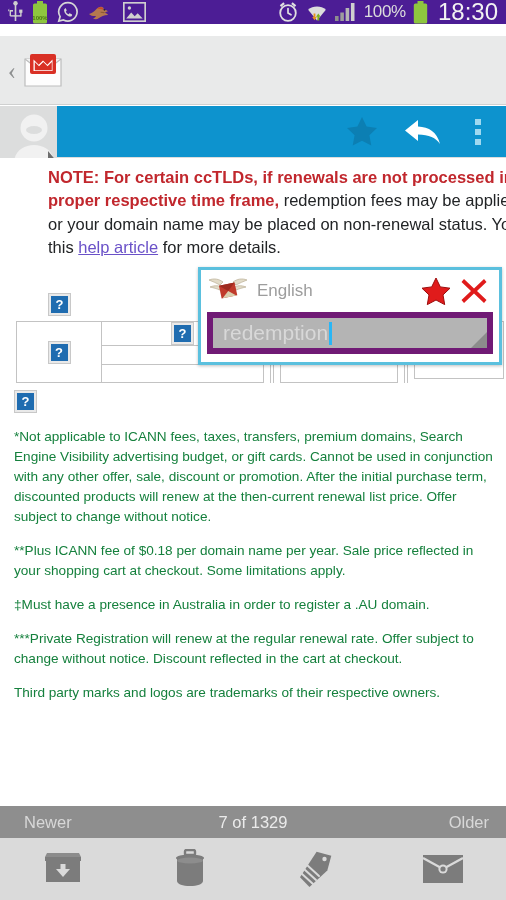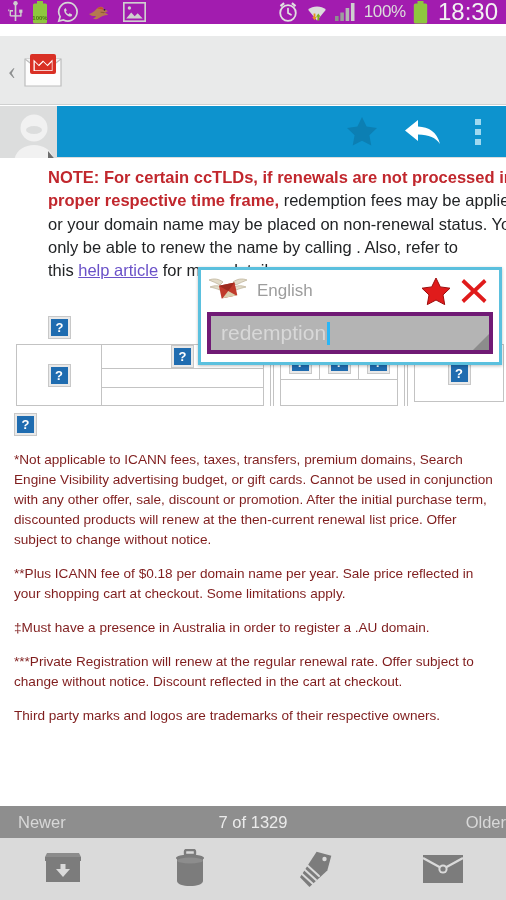--- a/index.html
+++ b/index.html
@@ -6,21 +6,21 @@
   html, body {
     width: 506px; height: 900px;
     font-family: "Liberation Sans", sans-serif;
     background: #ffffff; overflow: hidden;
   }
   #app { position: relative; width: 506px; height: 900px; background:#fff; }
 
   
   .statusbar {
     position:absolute; left:0; top:0; width:506px; height:24px;
-    background:#a21caf; display:flex; align-items:center;
+    background:#4c1d95; display:flex; align-items:center;
     padding:0 8px; color:#e6e6e6;
   }
   .sb-left { display:flex; align-items:center; gap:9px; flex:0 0 auto; }
   .sb-right { display:flex; align-items:center; gap:7px; margin-left:auto; }
   .sb-ico { display:flex; align-items:center; justify-content:center; }
   .sb-pct { font-size:17px; color:#dcdcdc; letter-spacing:-0.3px; }
   .sb-clock { font-size:24px; color:#f2f2f2; letter-spacing:0px; padding-left:3px; }
 
   
   .subject-bar {
@@ -79,47 +79,47 @@
   .vbar { width:4px; height:62px; border-left:1px solid #c3c3c3; border-right:1px solid #c3c3c3; margin:0 6px; }
   .tblB { width:118px; height:62px; border:1px solid #c3c3c3; display:flex; flex-direction:column;}
   .tblB .r1 { flex:1.35; display:flex; border-bottom:1px solid #c3c3c3; }
   .tblB .r1 > div { flex:1; border-right:1px solid #c3c3c3; display:flex; align-items:center; justify-content:center;}
   .tblB .r1 > div:last-child { border-right:none; }
   .tblB .r2 { flex:1; }
   .tblC { width:90px; height:58px; border:1px solid #c3c3c3; display:flex; align-items:center; justify-content:center; }
   .ph-row2 { padding:3px 0 0 14px; }
 
   .fineprint { padding:14px 12px 0 14px; }
-  .fineprint p { font-size:13.6px; color:#7f1d1d; line-height:1.47; margin-bottom:14px; }
+  .fineprint p { font-size:13.6px; color:#15803d; line-height:1.47; margin-bottom:14px; }
 
   
   .popup {
     position:absolute; left:198px; top:267px; width:304px; height:98px;
     background:#ffffff; border:3px solid #5bc0de; box-shadow:0 1px 3px rgba(0,0,0,.25);
   }
   .popup-head { height:42px; display:flex; align-items:center; padding:0 6px; }
   .pop-lang { font-size:17px; color:#9d9d9d; margin-left:8px; flex:1; }
   .pop-star, .pop-x { width:38px; display:flex; align-items:center; justify-content:center; }
   .popup-input {
     position:relative; margin:0 6px; height:42px; background:#b4b4b4;
-    border:4px solid #701a75; display:flex; align-items:center; padding:0 10px;
+    border:6px solid #701a75; display:flex; align-items:center; padding:0 10px;
   }
   .pi-text { font-size:21px; color:#d8d8d8; }
   .caret { display:inline-block; width:3px; height:23px; background:#29b6f6; margin-left:1px; }
   .resize-h { position:absolute; right:0; bottom:0; width:0; height:0;
               border-left:16px solid transparent; border-bottom:16px solid #8c8c8c; }
 
   
   .navstrip {
     position:absolute; left:0; top:806px; width:506px; height:32px;
     background:#8e8e8e; display:flex; align-items:center; color:#d8d8d8; font-size:16.5px;
   }
-  .ns-newer { padding-left:18px; }
+  .ns-newer { padding-left:24px; }
   .ns-count { position:absolute; left:0; right:0; text-align:center; color:#ebebeb; }
-  .ns-older { margin-left:auto; }
+  .ns-older { margin-left:auto; padding-right:17px; }
 
   .toolbar {
     position:absolute; left:0; top:838px; width:506px; height:62px;
     background:#dadada; display:flex; align-items:center;
   }
   .tb-btn { flex:1; display:flex; align-items:center; justify-content:center; height:62px; }
 </style>
 </head>
 <body>
 
@@ -250,21 +250,20 @@
   <div class="mailbody">
 
     <div class="note-block">
       <div class="note-line">
         <span class="note-red">NOTE: For certain ccTLDs, if renewals are not processed in the</span>
       </div>
       <div class="note-line">
         <span class="note-red">proper respective time frame,</span><span> redemption fees may be applied and</span>
       </div>
       <div class="note-line">or your domain name may be placed on non-renewal status. You w</div>
-      <div class="note-line">only be able to renew the name by calling . Also, refer to</div>
       <div class="note-line">
         <span>this </span><a class="lnk" href="#">help article</a><span> for more details.</span>
       </div>
     </div>
 
     <div class="ph-row1">
       <span class="ph"><i>?</i></span>
     </div>
 
     <div class="tables">

